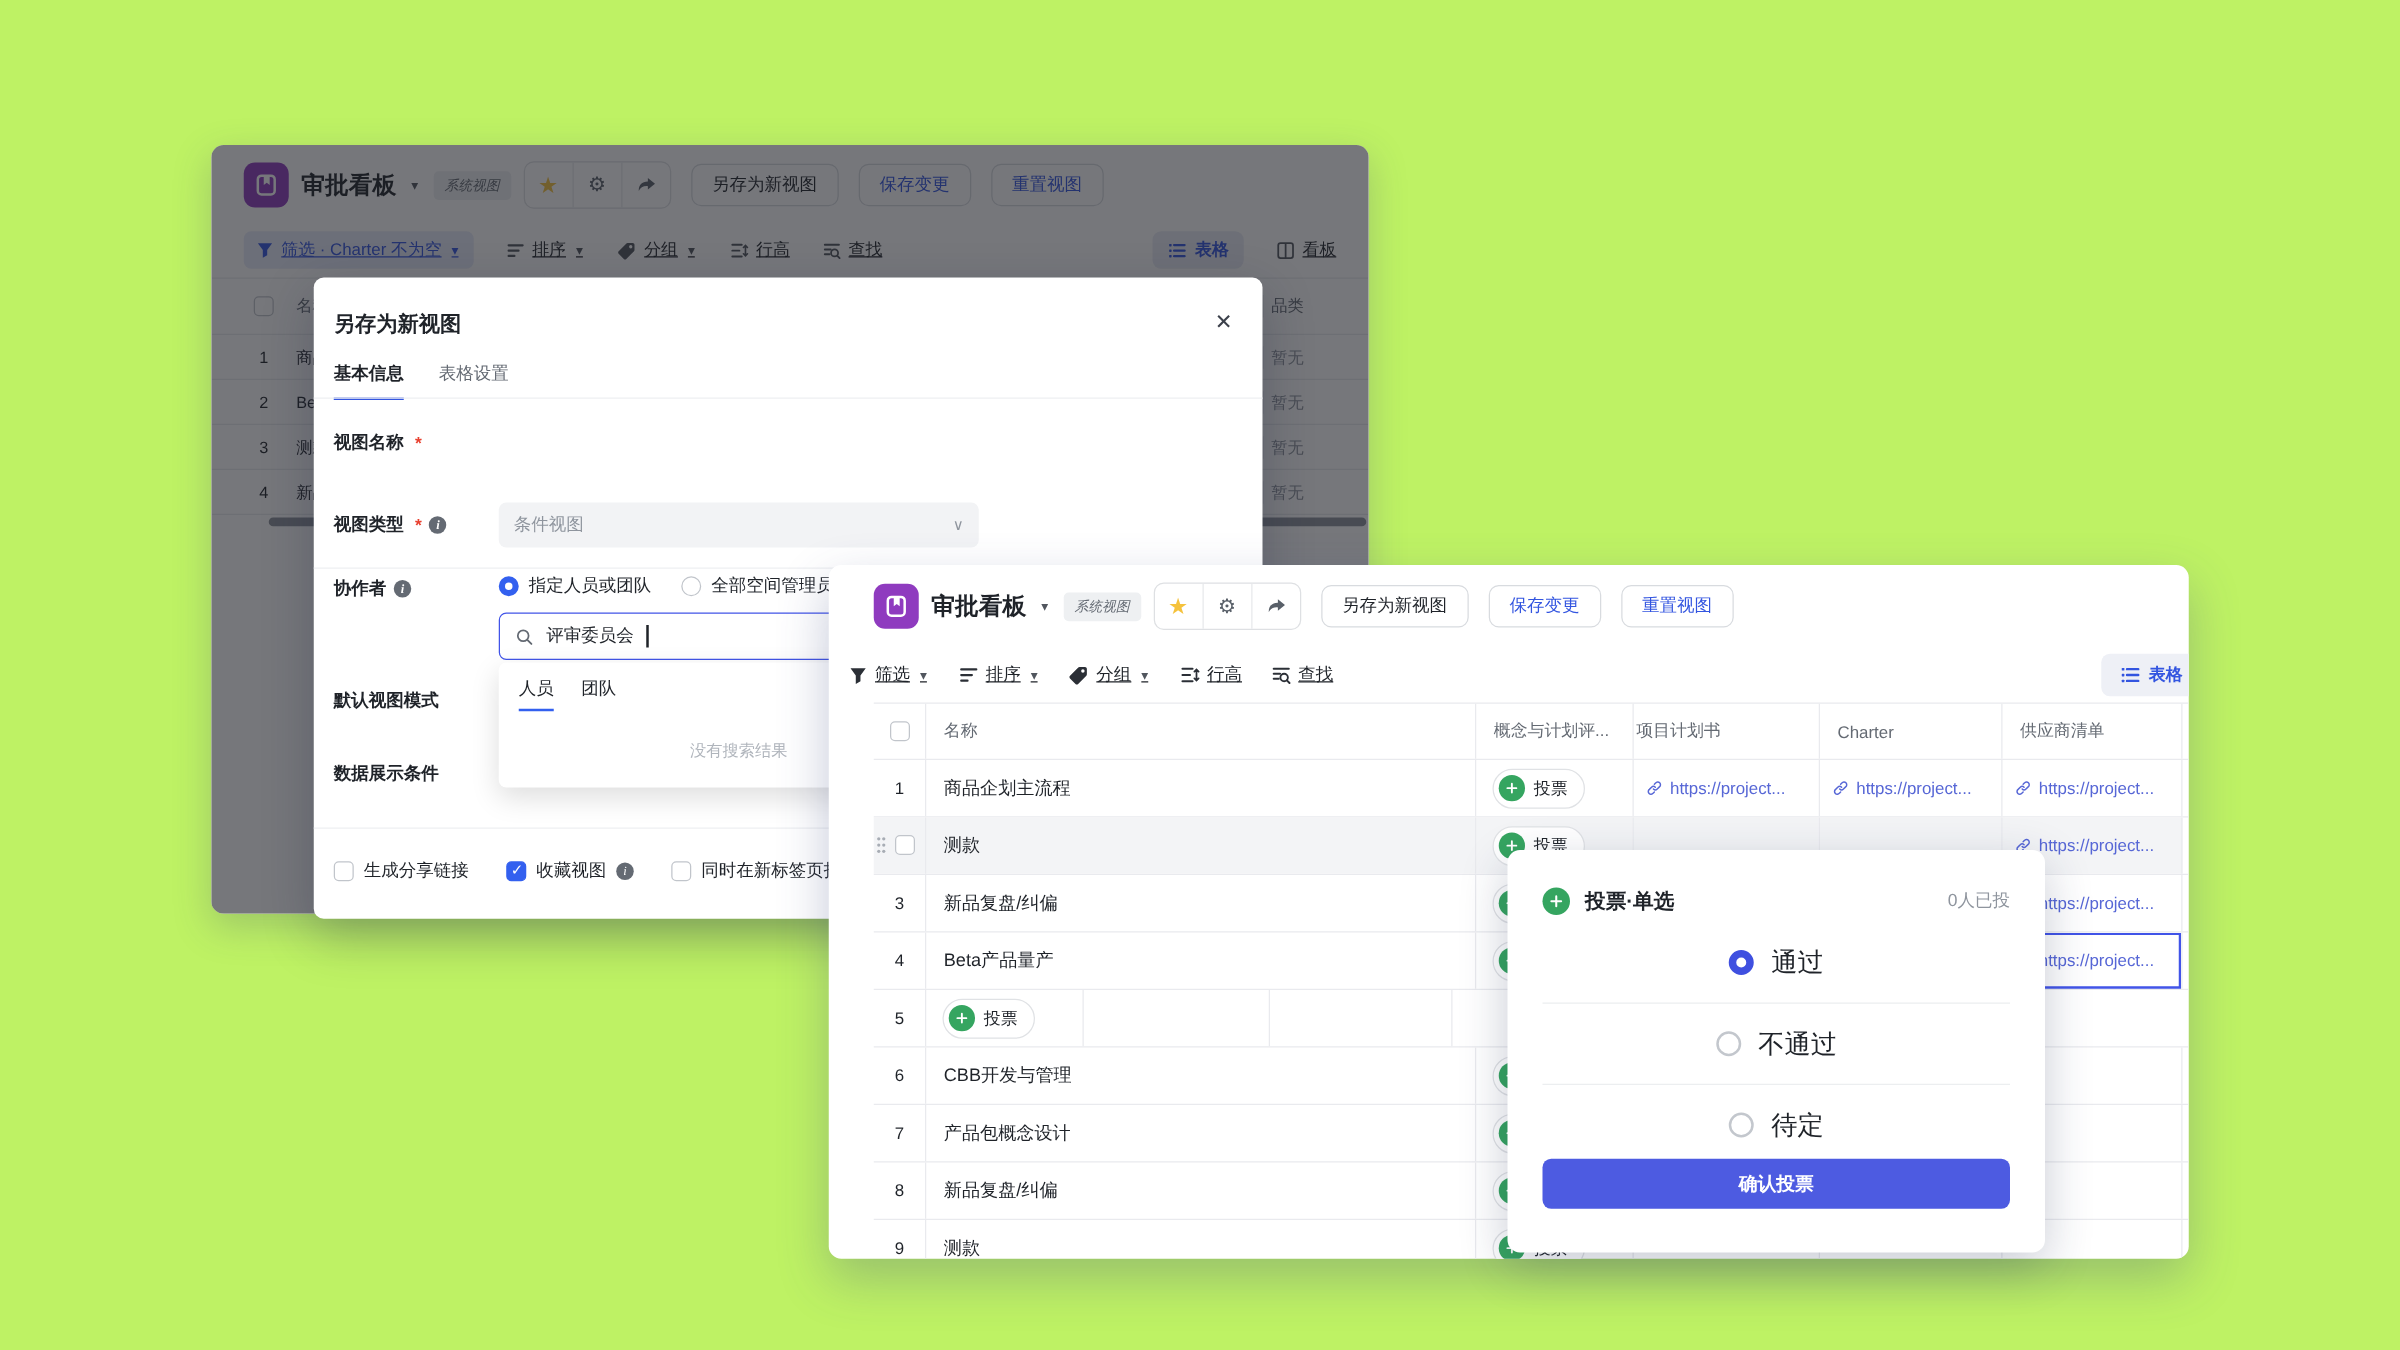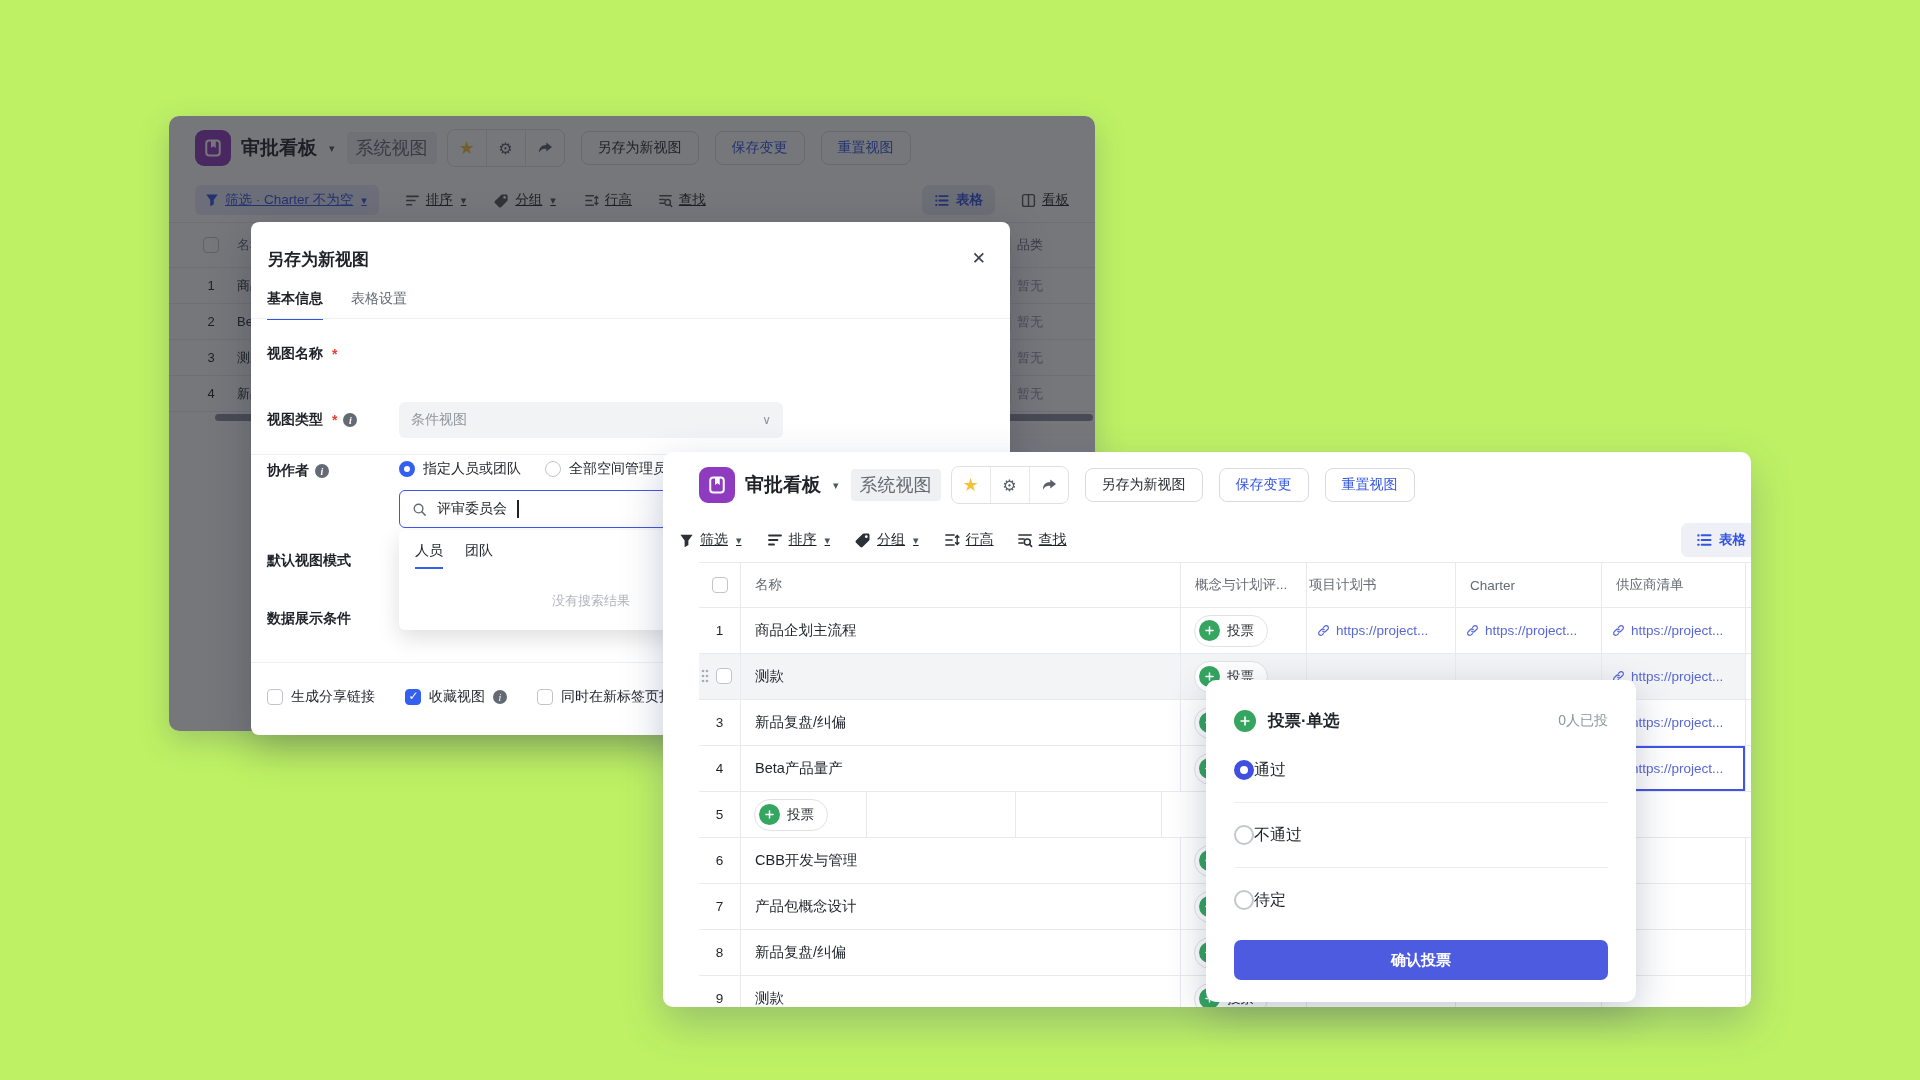--- a/index.html
+++ b/index.html
@@ -2,21 +2,21 @@
 <html><head>
 <meta charset="utf-8">
 <style>
   html,body{margin:0;padding:0;background:#edeffb;}
   .canvas{position:relative;width:1920px;height:1080px;background:#bef264;overflow:hidden;
           font-family:"Liberation Sans","DejaVu Sans",sans-serif;color:#1f2329;}
   
   .appicon{width:36px;height:36px;border-radius:9px;background:#8f3bbf;display:flex;align-items:center;justify-content:center;flex:none;}
   .wtitle{font-size:19px;font-weight:bold;color:#1f2329;white-space:nowrap;}
   .caret{font-size:11px;color:#51565e;margin:0 2px;}
-  .badge{background:#eef0f2;color:#646a73;font-size:18px;border-radius:4px;padding:4px 9px;white-space:nowrap;}
+  .badge{background:#eef0f2;color:#646a73;font-size:11px;border-radius:4px;padding:4px 9px;white-space:nowrap;font-style:italic;}
   .igroup{display:flex;align-items:center;border:1px solid #dee0e3;border-radius:8px;height:36px;background:#fff;}
   .ig{width:38px;height:100%;display:flex;align-items:center;justify-content:center;font-size:16px;color:#596069;}
   .ig + .ig{border-left:1px solid #e7e9eb;}
   .star{color:#f5c23c;font-size:18px;}
   .btn{display:flex;align-items:center;justify-content:center;height:36px;padding:0 16px;border:1px solid #d8dbdf;
        border-radius:8px;background:#fff;font-size:14px;color:#1f2329;white-space:nowrap;}
   .btn.blue{color:#3355e0;}
   .titem{display:flex;align-items:center;gap:6px;font-size:13.5px;color:#1f2329;white-space:nowrap;text-decoration:underline;}
   .titem svg{flex:none;}
   .cb{width:16px;height:16px;border:1.5px solid #c1c5cb;border-radius:4px;background:#fff;box-sizing:border-box;flex:none;}
@@ -98,25 +98,25 @@
   .linkcell span{overflow:hidden;text-overflow:ellipsis;}
   .selcell{box-shadow:inset 0 0 0 2px #4154e8;}
   .rowhandle{position:absolute;left:1px;top:14px;}
   .hovercb{position:absolute;left:17px;top:14px;}
   
   .popup{position:absolute;left:1206px;top:680px;width:430px;height:322px;background:#fff;border-radius:10px;
          box-shadow:0 12px 38px rgba(30,40,80,.24);z-index:30;padding:4px 28px;box-sizing:border-box;}
   .v-head{display:flex;align-items:center;gap:12px;margin-top:26px;}
   .v-title{font-size:16.5px;font-weight:bold;}
   .v-count{margin-left:auto;color:#8f959e;font-size:14px;}
-  .opt{height:64px;display:flex;align-items:center;font-size:16px;}
+  .opt{height:64px;display:flex;align-items:center;gap:14px;font-size:21px;justify-content:center;}
   .opt.bline{border-bottom:1px solid #eceef0;}
   .vradio{width:20px;height:20px;border-radius:50%;border:2px solid #c3c7cd;box-sizing:border-box;background:#fff;flex:none;}
   .vradio.sel{border:6px solid #3f50e0;}
-  .v-confirm{position:absolute;left:28px;right:28px;bottom:22px;height:40px;background:#4d5be1;border-radius:7px;
+  .v-confirm{position:absolute;left:28px;right:28px;bottom:35px;height:40px;background:#4d5be1;border-radius:7px;
              color:#fff;font-size:15px;font-weight:bold;display:flex;align-items:center;justify-content:center;}
 </style>
 </head>
 <body>
 
 <div class="canvas">
 
   <div class="bwin">
     <div class="whead">
       <span class="appicon">

